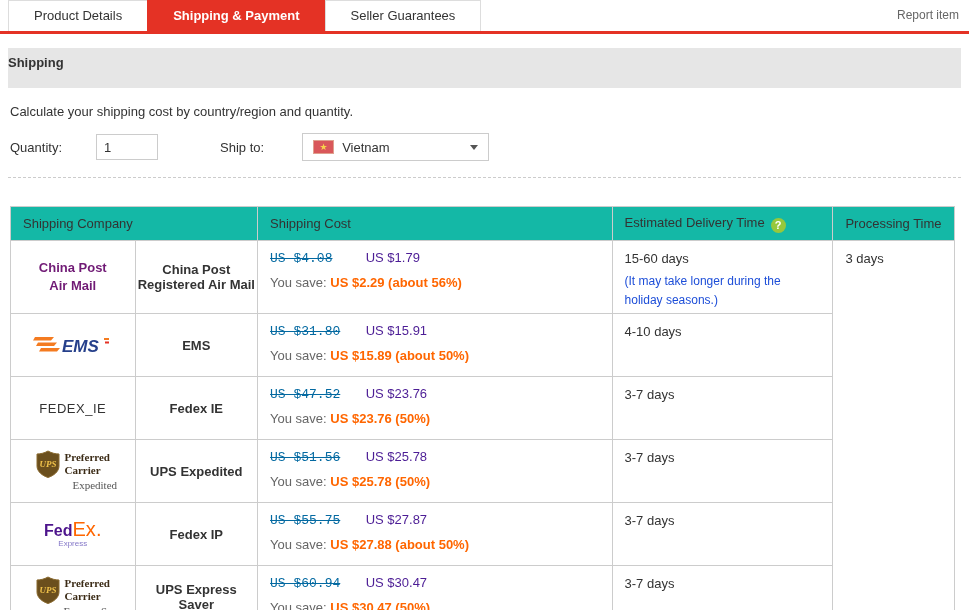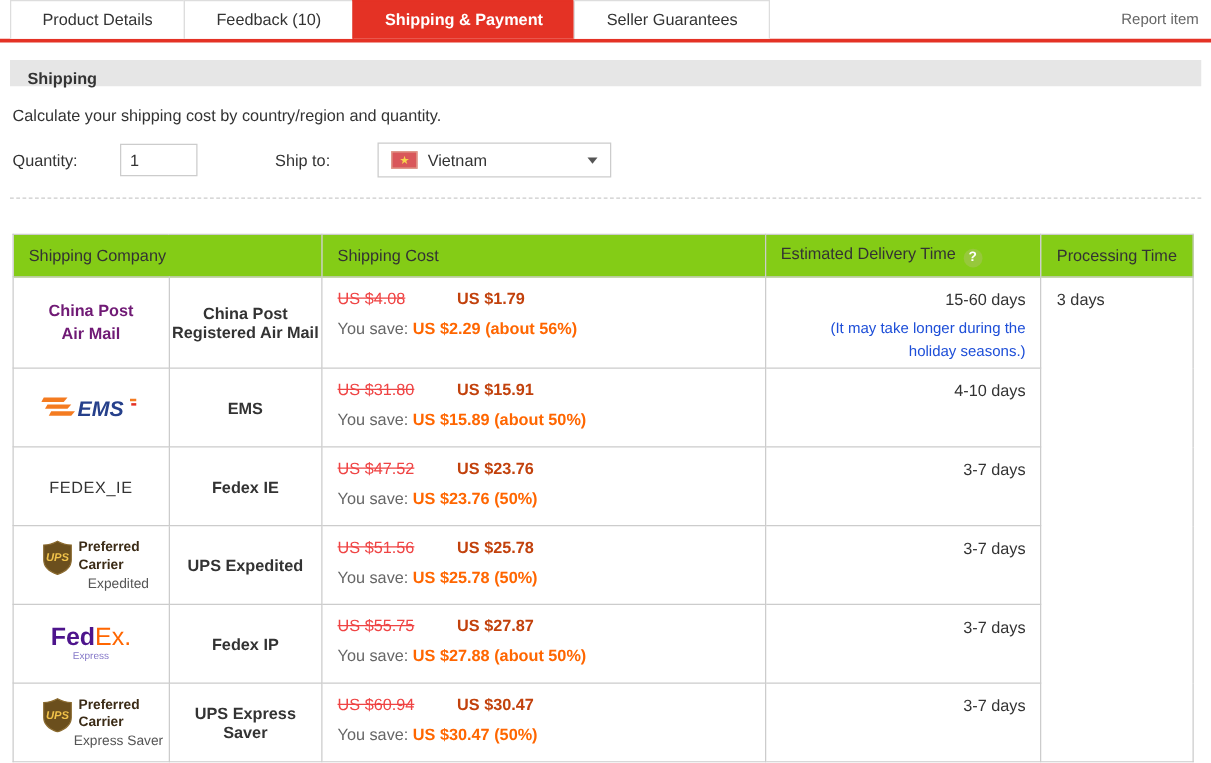--- a/index.html
+++ b/index.html
@@ -13,78 +13,77 @@
   
   .tabbar { height:34px; border-bottom:3px solid #e43225; padding-left:8px;
             display:flex; align-items:flex-start; position:relative; }
   .tab { height:31px; line-height:29px; padding:0 25px; background:#fff;
          border:1px solid #ddd; border-bottom:none; margin-right:-1px;
          white-space:nowrap; cursor:pointer; }
   .tab.active { background:#e43225; border-color:#e43225; color:#fff; font-weight:bold; }
   .report { position:absolute; right:10px; top:8px; color:#666; font-size:12px; cursor:pointer; }
 
   
-  .section-band { margin:14px 8px 0 8px; height:21px; background:#e6e6e6;
-                  line-height:30px; padding-left:14px; font-weight:bold; color:#333; }
+  .section-band { margin:14px 8px 0 8px; height:40px; background:#e6e6e6;
+                  line-height:30px; font-weight:bold; color:#333; }
   .desc { margin:16px 0 0 10px; }
   .controls { margin:14px 0 0 10px; display:flex; align-items:center; height:28px;gap:28px; }
   .qty-input { width:62px; height:26px; border:1px solid #ccc; margin-left:6px;
                padding-left:7px; font-size:13px; font-family:inherit; color:#333; }
   .shipto-label { margin-left:34px; }
   .dropdown { margin-left:10px; width:187px; height:28px; border:1px solid #ccc;
               background:#fff; display:flex; align-items:center; padding:0 10px; cursor:pointer; }
   .flag { width:21px; height:14px; background:#d9575a; border:1px solid #dfa08e;
           display:flex; align-items:center; justify-content:center;
           color:#f7d44c; font-size:9px; line-height:1; flex:0 0 auto; }
   .dd-value { margin-left:8px; }
   .caret { margin-left:auto; width:0; height:0; border-left:4px solid transparent;
            border-right:4px solid transparent; border-top:5px solid #555; }
   .dashed { margin:16px 8px 0 8px; border-top:1px dashed #ccc; height:0; }
 
   
   table.ship { margin:28px 0 0 10px; border-collapse:collapse; table-layout:fixed; width:945px; }
   .ship th, .ship td { border:1px solid #ccc; }
-  .ship thead th { background:#84cc16; height:34px; font-weight:normal; text-align:left;
+  .ship thead th { background:#14b8a6; height:34px; font-weight:normal; text-align:left;
                    padding-left:12px; color:#333; }
   .help { display:inline-block; width:15px; height:15px; border-radius:50%;
           background:#97c83c; color:#fff; font-size:11px; font-weight:bold;
           text-align:center; line-height:15px; margin-left:6px; vertical-align:-2px; cursor:pointer; }
   tr.row-tall { height:73px; }
   tr.row-std  { height:63px; }
   .logo-cell { text-align:center; vertical-align:middle; padding:2px; }
   .name-cell { text-align:center; vertical-align:middle; font-weight:bold; padding:12px 1px; }
   .cost-cell { vertical-align:top; padding:9px 0 0 12px; }
-  .orig { display:inline-block; min-width:92px; color:#ef4444; text-decoration:line-through; }
-  .sale { color:#c2410c; font-weight:bold; }
+  .orig { display:inline-block; min-width:92px; color:#0369a1; text-decoration:line-through;font-family:Liberation Mono, monospace; }
+  .sale { color:#4c1d95; font-weight:normal; }
   .save-line { margin-top:9px; color:#666; }
   .save-amount { color:#ff6600; font-weight:bold; }
-  .delivery-cell { vertical-align:top; padding:10px 12px 0 12px;text-align:right; }
+  .delivery-cell { vertical-align:top; padding:10px 12px 0 12px; }
   .delivery-note { margin-top:6px; color:#1d4ed8; font-size:12px; line-height:1.6; }
   .processing-cell { vertical-align:top; padding:10px 0 0 12px; }
 
   
   .cp-logo { font-weight:bold; color:#701a75; line-height:1.35; }
   .fedexie { color:#333; letter-spacing:0.5px; }
-  .ups-logo { display:inline-block; text-align:center; }
+  .ups-logo { display:inline-block; text-align:center;font-family:Liberation Serif, serif; }
   .ups-top { display:flex; align-items:center; justify-content:center; }
   .ups-title { margin-left:5px; font-weight:bold; font-size:11px; line-height:1.2;
                color:#3b2b16; text-align:left; }
   .ups-sub { font-size:11px; color:#555; margin-top:1px; text-align:left;padding-left:44px; }
   .fedex-logo { display:inline-block; line-height:1; }
-  .fed { color:#4d148c; font-weight:bold; font-size:20px; }
+  .fed { color:#4d148c; font-weight:bold; font-size:16px; }
   .ex  { color:#ff6600; font-weight:normal; font-size:20px; }
   .fedex-sub { text-align:center; color:#8578c8; font-size:8px; margin-top:1px; }
   .ems-logo svg { display:block; margin:0 auto; }
 </style>
 </head>
 <body>
 
 <div class="tabbar">
   <div class="tab">Product Details</div>
-  <div class="tab">Feedback (10)</div>
   <div class="tab active">Shipping &amp; Payment</div>
   <div class="tab">Seller Guarantees</div>
   <div class="report">Report item</div>
 </div>
 
 <div class="section-band">
   <span>Shipping</span>
 </div>
 
 <div class="desc">Calculate your shipping cost by country/region and quantity.</div>

